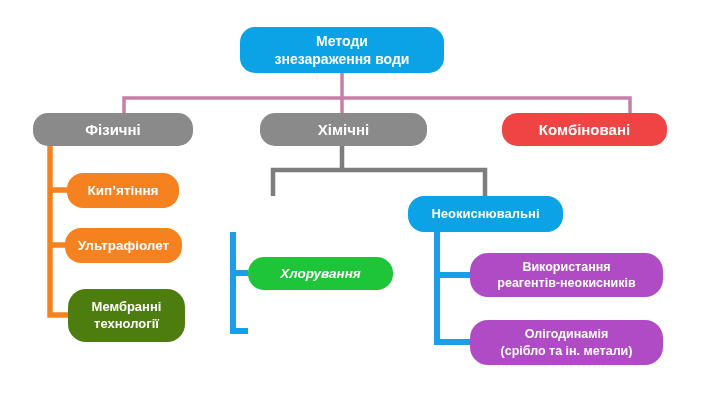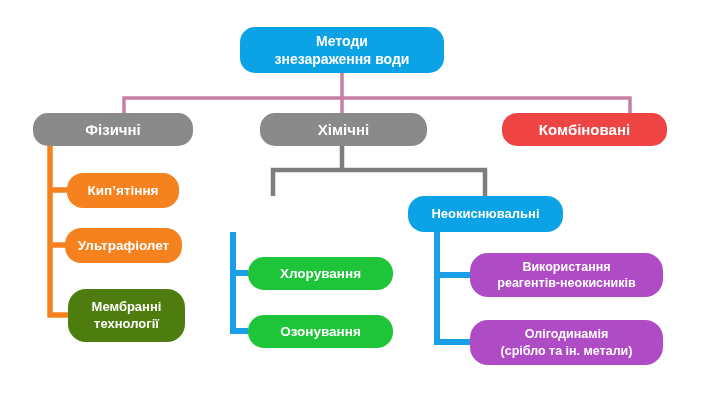--- a/index.html
+++ b/index.html
@@ -31,21 +31,21 @@
   }
   #node-root        { left:240px; top:27px;  width:204px; height:46px; border-radius:15px; font-size:14px; }
   #node-physical    { left:33px;  top:113px; width:160px; height:33px; border-radius:15px; font-size:15px; }
   #node-chemical    { left:260px; top:113px; width:167px; height:33px; border-radius:15px; font-size:15px; }
   #node-combined    { left:502px; top:113px; width:165px; height:33px; border-radius:15px; font-size:15px; }
   #node-boiling     { left:67px;  top:173px; width:112px; height:35px; border-radius:16px; font-size:13.5px; }
   #node-ultraviolet { left:65px;  top:228px; width:117px; height:35px; border-radius:16px; font-size:13.5px; }
   #node-membrane    { left:68px;  top:289px; width:117px; height:53px; border-radius:18px; font-size:13px; }
   #node-oxidizing   { left:200px; top:196px; width:152px; height:36px; border-radius:16px; font-size:13px; }
   #node-nonoxidizing{ left:408px; top:196px; width:155px; height:36px; border-radius:16px; font-size:13px; }
-  #node-chlorination{ left:248px; top:257px; width:145px; height:33px; border-radius:16px; font-size:13.5px; }
+  #node-chlorination{ left:248px; top:257px; width:145px; height:33px; border-radius:16px; font-size:13.5px;font-style:italic; }
   #node-ozonation   { left:248px; top:315px; width:145px; height:33px; border-radius:16px; font-size:13.5px; }
   #node-reagents    { left:470px; top:253px; width:193px; height:44px; border-radius:18px; font-size:12.5px; }
   #node-oligodynamy { left:470px; top:320px; width:193px; height:45px; border-radius:18px; font-size:12.5px; }
 </style>
 </head>
 <body>
 
 <div id="canvas">
 
   <svg id="connectors" viewBox="0 0 701 400" xmlns="http://www.w3.org/2000/svg">
@@ -64,20 +64,19 @@
   <div class="node" id="node-combined" style="background: #ef4444;">Комбіновані</div>
 
   <div class="node" id="node-boiling" style="background: rgb(245, 130, 31);">Кип’ятіння</div>
   <div class="node" id="node-ultraviolet" style="background: rgb(245, 130, 31);">Ультрафіолет</div>
   <div class="node" id="node-membrane" style="background: #4d7c0f;">Мембранні
 технології</div>
 
   <div class="node" id="node-nonoxidizing" style="background: rgb(11, 163, 230);">Неокиснювальні</div>
 
   <div class="node" id="node-chlorination" style="background: rgb(30, 197, 57);">Хлорування</div>
-  <div class="node" id="node-ozonation" style="background: rgb(30, 197, 57);">Озонування</div>
 
   <div class="node" id="node-reagents" style="background: rgb(175, 75, 197);">Використання
 реагентів-неокисників</div>
   <div class="node" id="node-oligodynamy" style="background: rgb(175, 75, 197);">Олігодинамія
 (срібло та ін. метали)</div>
 
 </div>
 
 </body></html>

